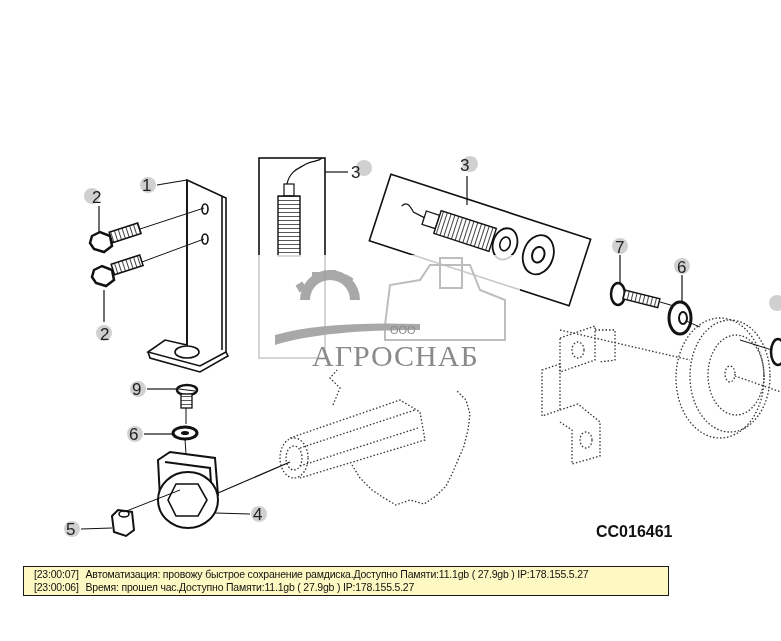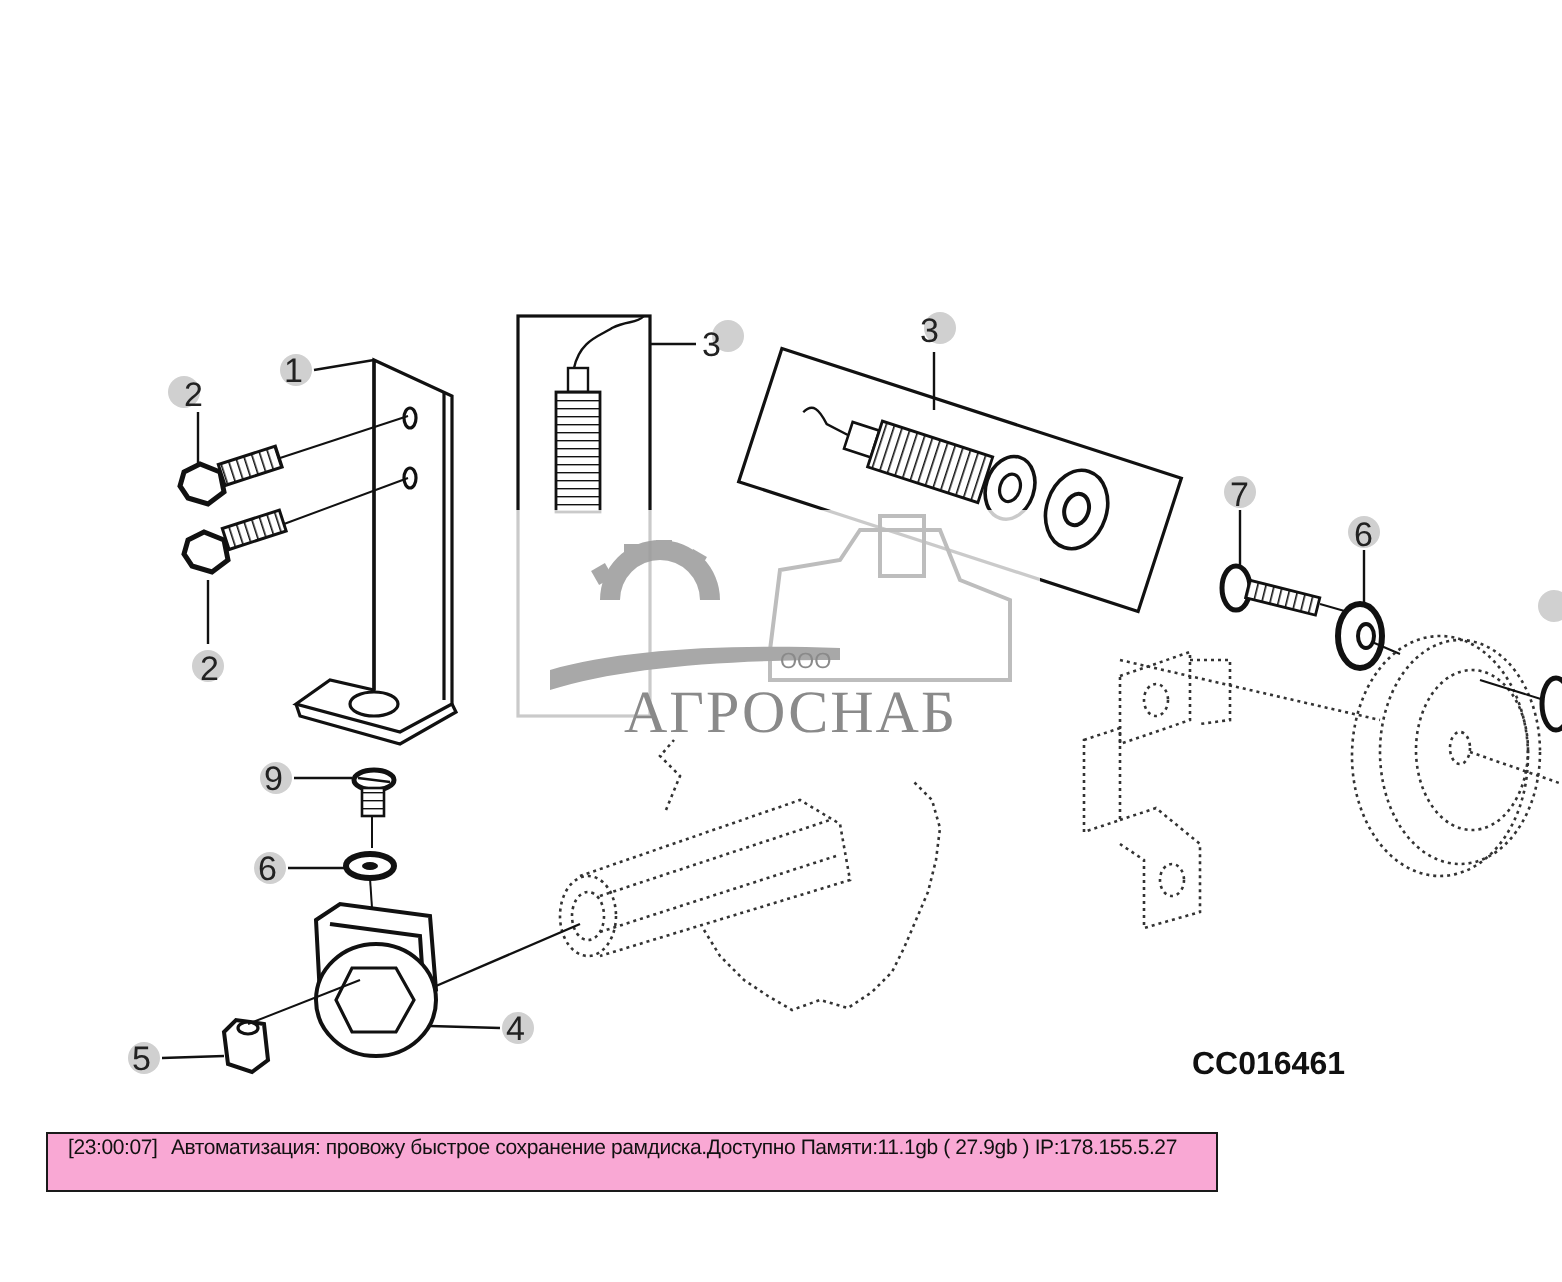--- a/index.html
+++ b/index.html
@@ -6,22 +6,22 @@
   body {
     width:781px; height:641px; background:#ffffff; position:relative; overflow:hidden;
     font-family: "Liberation Sans", sans-serif;
   }
   #diagram { position:absolute; left:0; top:0; width:781px; height:560px; }
   .callout-num { font-family:"Liberation Sans", sans-serif; font-size:17px; fill:#222; }
   .figure-code { font-family:"Liberation Sans", sans-serif; font-weight:bold; font-size:16px; fill:#111; }
   .wm-text { font-family:"Liberation Serif", serif; font-size:30px; fill:#8a8a8a; letter-spacing:1px; }
   .wm-ooo { font-family:"Liberation Sans", sans-serif; font-size:11px; fill:#8a8a8a; }
   #log-panel {
-    position:absolute; left:23px; top:566px; width:586px; height:30px;
-    background:#f9a8d4; border:1px solid #1a1a1a; box-sizing:border-box;
+    position:absolute; left:23px; top:566px; width:646px; height:30px;
+    background:#fef9c3; border:1px solid #1a1a1a; box-sizing:border-box;
     padding:1px 0 0 10px;
     font-family:"Liberation Sans", sans-serif; font-size:10.5px; line-height:13px; color:#111;
     letter-spacing:-0.2px;
   }
   .log-line { white-space:nowrap; }
   .log-time { margin-right:4px; }
 </style>
 </head>
 <body>
 
@@ -219,13 +219,17 @@
   </g>
 
   <text class="figure-code" x="596" y="537">CC016461</text>
 </svg>
 
 <div id="log-panel">
   <div class="log-line">
     <span class="log-time">[23:00:07]</span>
     <span>Автоматизация: провожу быстрое сохранение рамдиска.Доступно Памяти:11.1gb  ( 27.9gb ) IP:178.155.5.27</span>
   </div>
+  <div class="log-line">
+    <span class="log-time">[23:00:06]</span>
+    <span>Время: прошел час.Доступно Памяти:11.1gb  ( 27.9gb ) IP:178.155.5.27</span>
+  </div>
 </div>
 
 </body></html>

